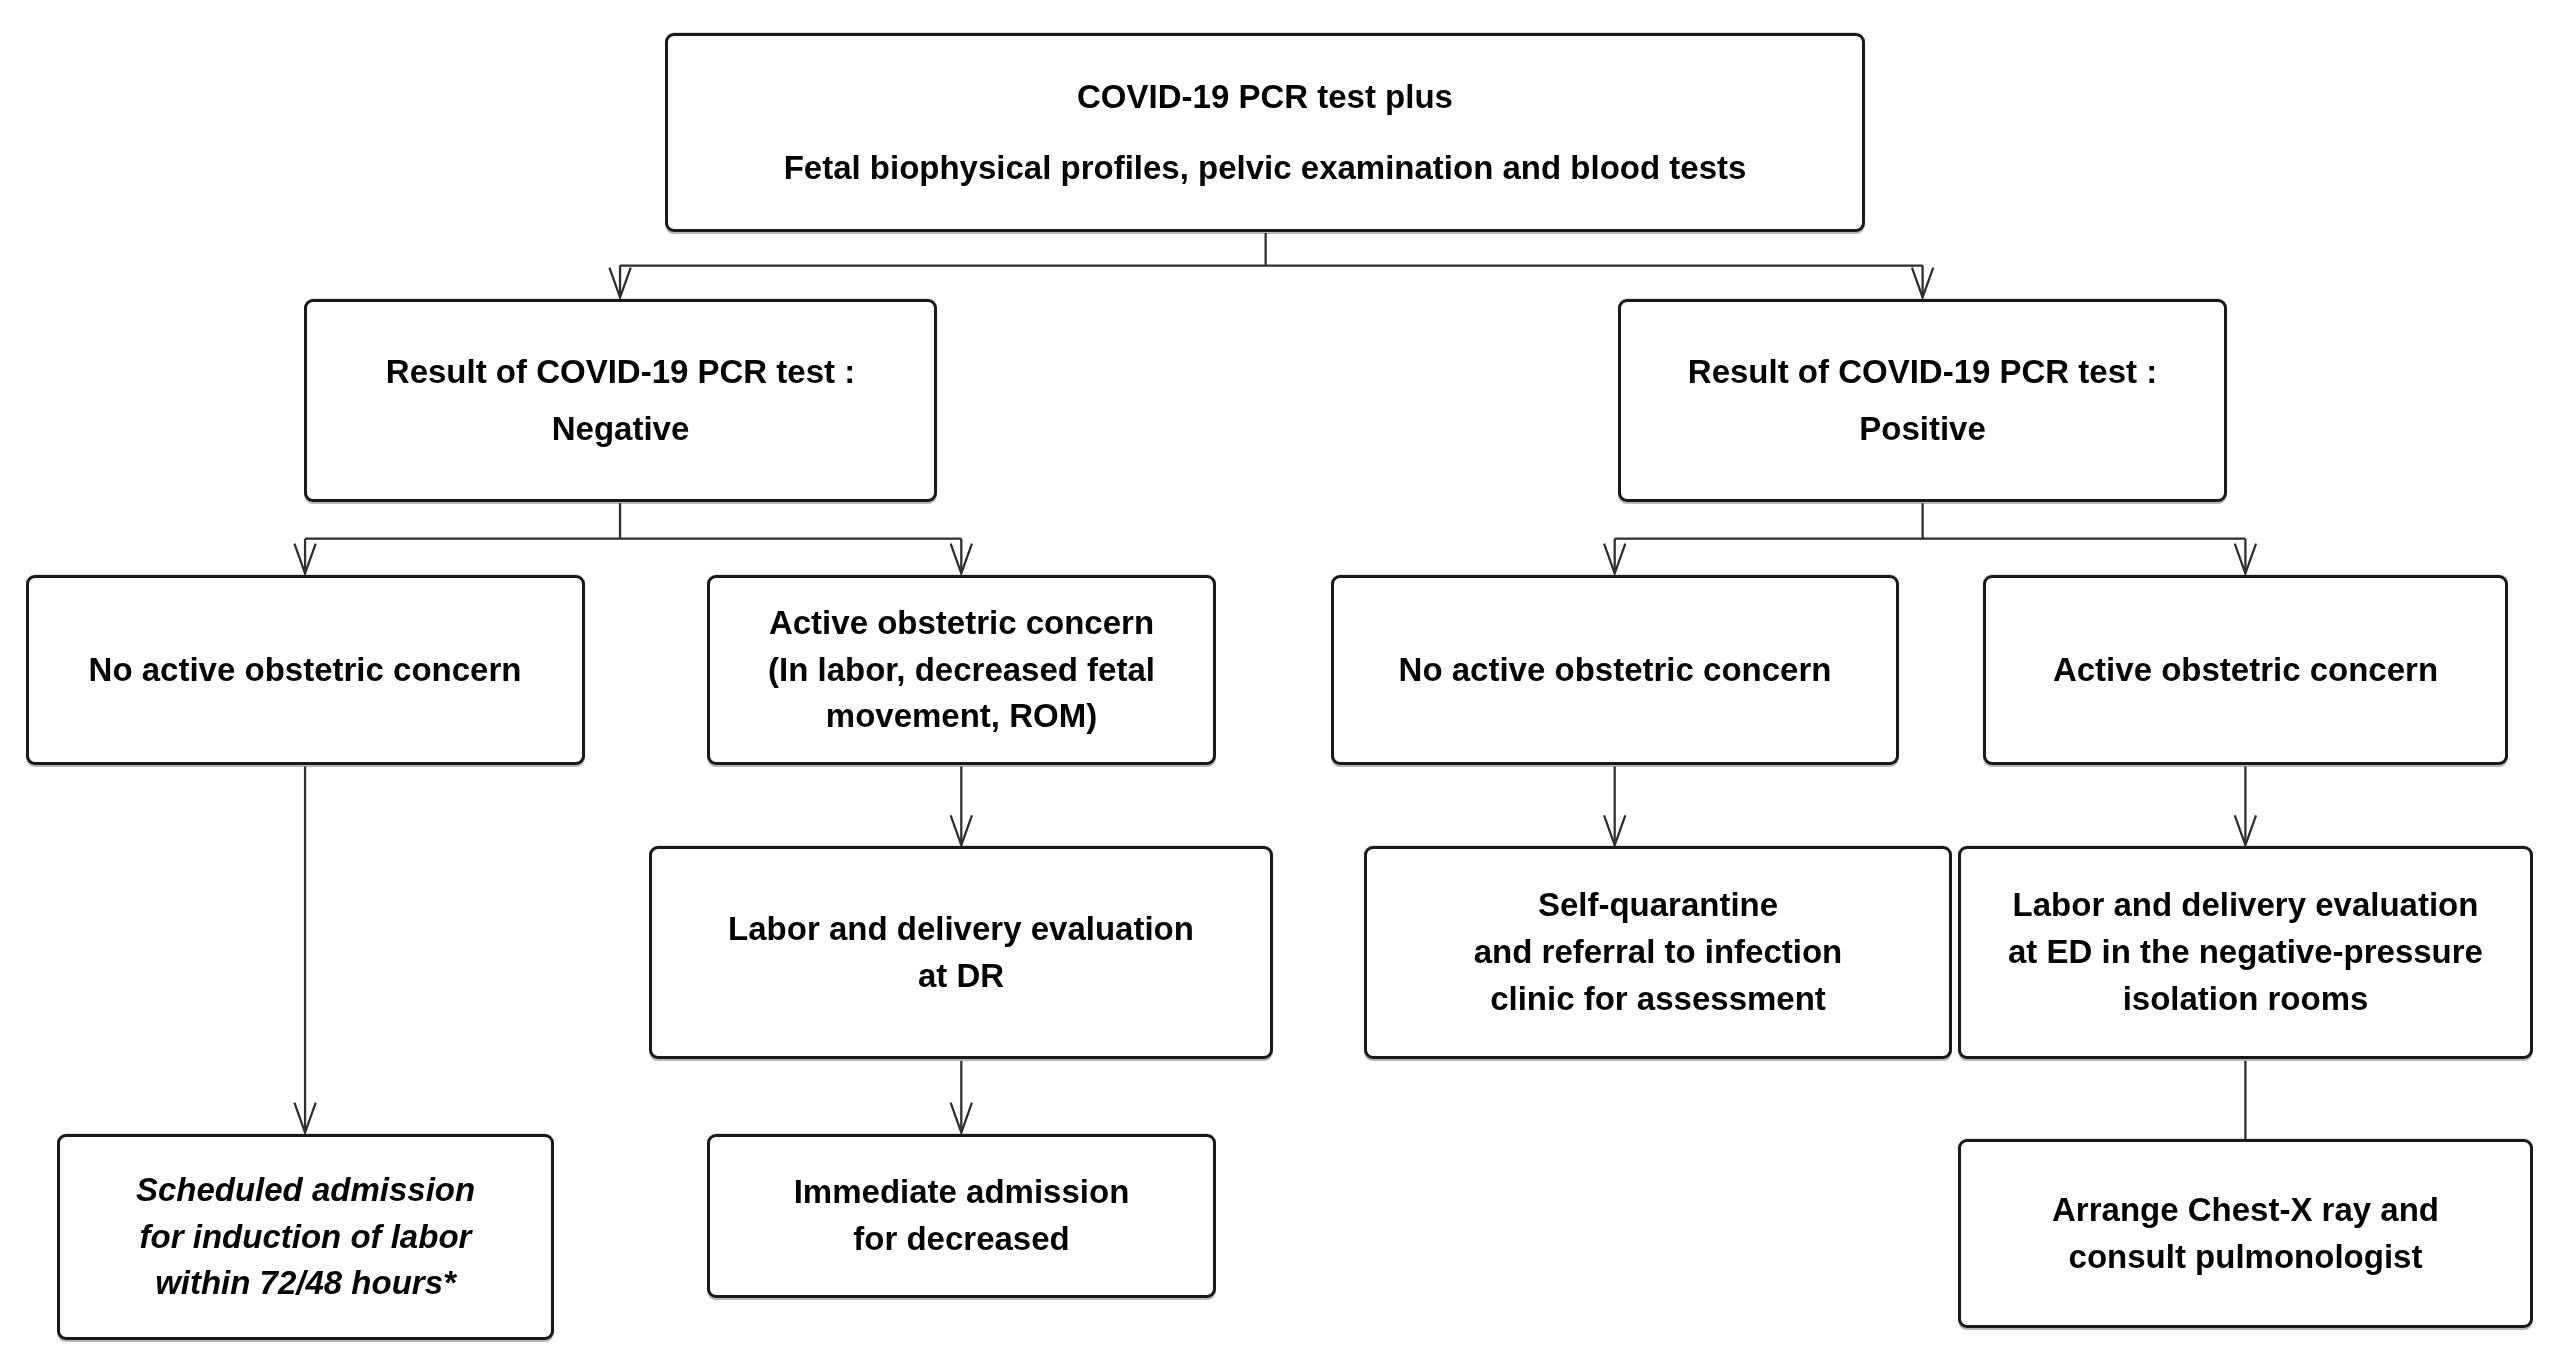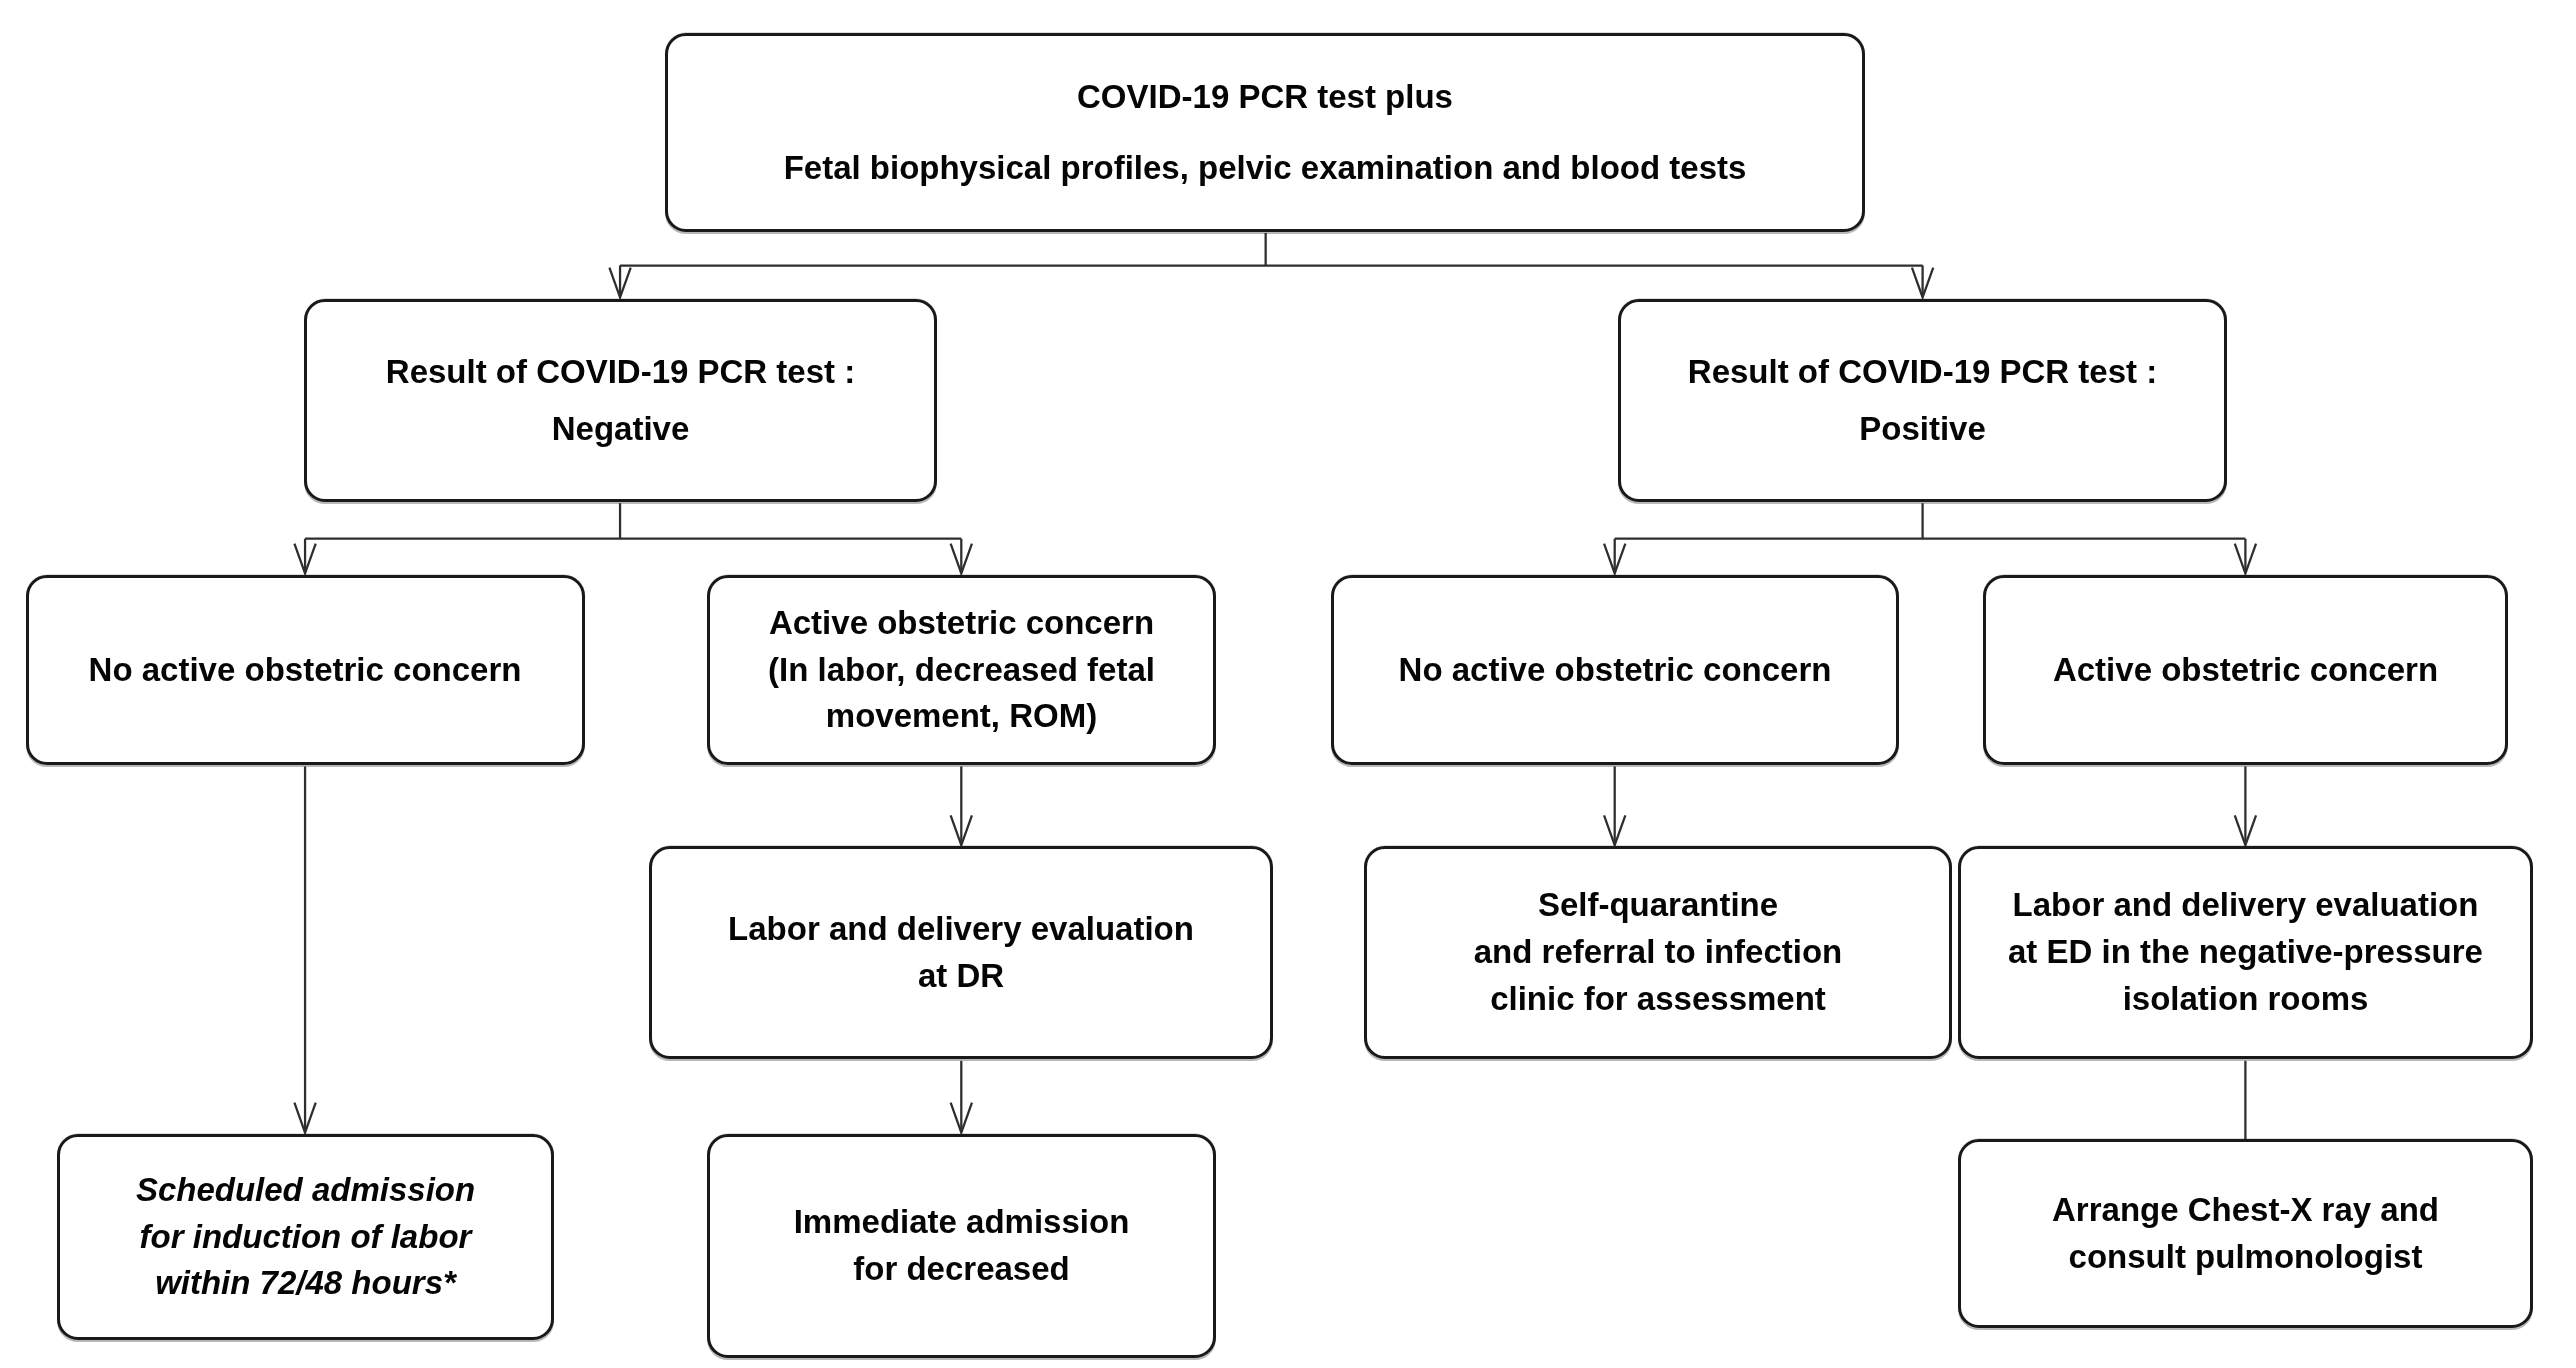--- a/index.html
+++ b/index.html
@@ -25,21 +25,21 @@
   .edges-layer path, .edges-layer polyline {
     fill: none;
     stroke: #2e2e2e;
     stroke-width: 3.2;
   }
   .node {
     position: absolute;
     box-sizing: border-box;
     background: #ffffff;
     border: 3.5px solid #191919;
-    border-radius: 21px;
+    border-radius: 9px;
     box-shadow: 0 2.1px 0 rgba(0,0,0,0.28), 0 -0.7px 0 rgba(0,0,0,0.18);
     display: flex;
     flex-direction: column;
     align-items: center;
     justify-content: center;
     text-align: center;
     color: #050505;
     font-weight: 700;
     font-size: 33px;
     line-height: 1.42;
@@ -55,21 +55,21 @@
   #node-negative    { left: 304px;  top: 299px;  width: 633px;  height: 203px; }
   #node-positive    { left: 1618px; top: 299px;  width: 609px;  height: 203px; }
   #node-neg-no      { left: 25.5px;   top: 575px;  width: 559px;  height: 190px; }
   #node-neg-active  { left: 707px;  top: 575px;  width: 509px;  height: 190px; }
   #node-pos-no      { left: 1331px; top: 575px;  width: 568px;  height: 190px; }
   #node-pos-active  { left: 1983px; top: 575px;  width: 525px;  height: 190px; }
   #node-dr          { left: 649px;  top: 846px; width: 624px;  height: 213px; }
   #node-sq          { left: 1364px; top: 846px; width: 588px;  height: 213px; }
   #node-ed          { left: 1958px; top: 846px; width: 575px;  height: 213px; }
   #node-sched       { left: 57px;   top: 1134px; width: 497px;  height: 206px; font-style: italic; }
-  #node-imm         { left: 707px;  top: 1134px; width: 509px;  height: 224px; }
+  #node-imm         { left: 707px;  top: 1134px; width: 509px;  height: 164px; }
   #node-cxr         { left: 1958px; top: 1139px; width: 575px;  height: 189px; }
 </style>
 </head>
 <body>
 
 <div class="canvas">
 
   <svg class="edges-layer" viewBox="0 0 3631 1929" xmlns="http://www.w3.org/2000/svg">
 
     <g>

